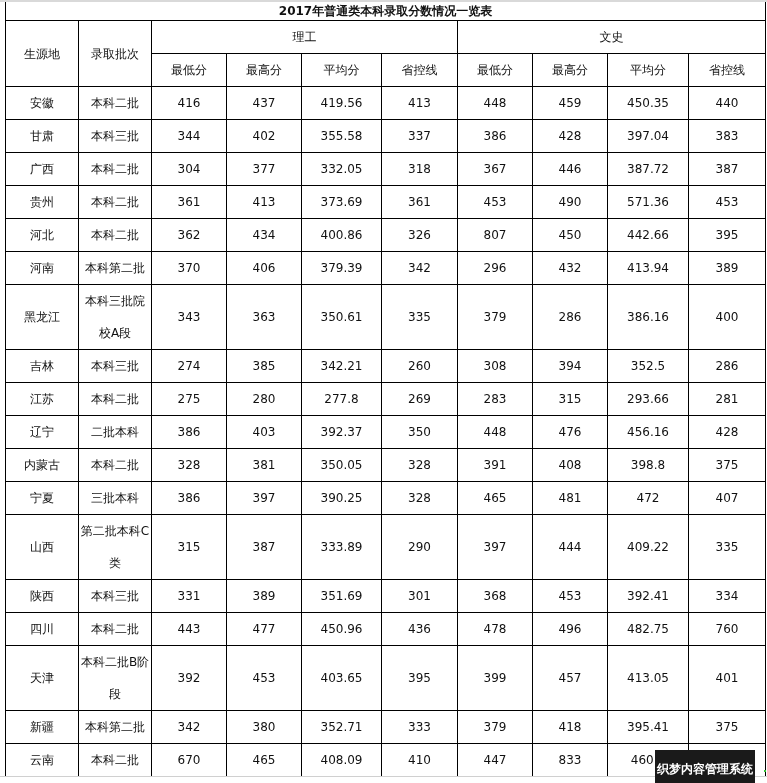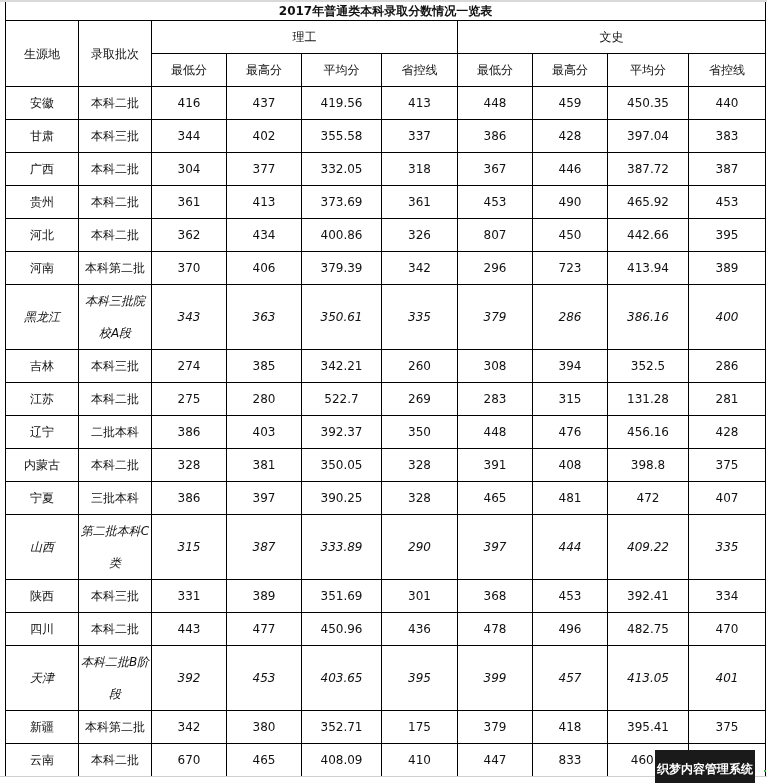--- a/index.html
+++ b/index.html
@@ -6,21 +6,21 @@
   body { width:767px; height:783px; overflow:hidden; position:relative;
          font-family:"DejaVu Sans","Liberation Sans",sans-serif; color:#111; }
   .topline { position:absolute; left:0; top:0; width:767px; height:2px; background:#d9d9d9; }
   .bottomline { position:absolute; left:0; top:776px; width:767px; height:7px; background:#ffffff; border-top:1px solid #d0d0d0; z-index:3; }
   table.score { position:absolute; left:5px; top:2px; border-collapse:collapse; table-layout:fixed; width:760px; }
   table.score td { border:1px solid #000; text-align:center; vertical-align:middle; font-size:12px; padding:0 1px; line-height:16px; }
   .title-cell { height:18px; font-weight:bold; font-size:12.5px; border-top:none !important; }
   .h1 td { height:32px; }
   .h2 td { height:32px; }
   tr.row td { height:32px; }
-  tr.row.tall td { height:64px;font-style:italic; }
+  tr.row.tall td { height:64px; }
   .batch-tall { line-height:32px !important; }
   .watermark { position:absolute; left:655px; top:750px; width:112px; z-index:4; text-align:left; }
   .wm-cn { font-size:12px; font-weight:bold; color:#fff; background:#1a1a1a; letter-spacing:0px; padding:12px 2px; line-height:14px; display:inline-block; }
   .wm-en { font-size:10px; font-weight:bold; color:#fff; background:#1a1a1a; letter-spacing:2px; padding:0 2px; line-height:12px; display:inline-block; font-family:"DejaVu Sans Mono",monospace; }
   .cornerdot { position:absolute; left:764px; top:770px; width:2px; height:2px; background:#35c135; z-index:5; }
 </style>
 </head>
 <body>
 
 <div class="topline"></div>
@@ -96,21 +96,21 @@
       </tr>
       <tr class="row">
         <td>贵州</td>
         <td>本科二批</td>
         <td>361</td>
         <td>413</td>
         <td>373.69</td>
         <td>361</td>
         <td>453</td>
         <td>490</td>
-        <td>465.92</td>
+        <td>571.36</td>
         <td>453</td>
       </tr>
       <tr class="row">
         <td>河北</td>
         <td>本科二批</td>
         <td>362</td>
         <td>434</td>
         <td>400.86</td>
         <td>326</td>
         <td>807</td>
@@ -119,21 +119,21 @@
         <td>395</td>
       </tr>
       <tr class="row">
         <td>河南</td>
         <td>本科第二批</td>
         <td>370</td>
         <td>406</td>
         <td>379.39</td>
         <td>342</td>
         <td>296</td>
-        <td>723</td>
+        <td>432</td>
         <td>413.94</td>
         <td>389</td>
       </tr>
       <tr class="row tall">
         <td>黑龙江</td>
         <td class="batch-tall">本科三批院校A段</td>
         <td>343</td>
         <td>363</td>
         <td>350.61</td>
         <td>335</td>
@@ -152,25 +152,25 @@
         <td>308</td>
         <td>394</td>
         <td>352.5</td>
         <td>286</td>
       </tr>
       <tr class="row">
         <td>江苏</td>
         <td>本科二批</td>
         <td>275</td>
         <td>280</td>
-        <td>522.7</td>
+        <td>277.8</td>
         <td>269</td>
         <td>283</td>
         <td>315</td>
-        <td>131.28</td>
+        <td>293.66</td>
         <td>281</td>
       </tr>
       <tr class="row">
         <td>辽宁</td>
         <td>二批本科</td>
         <td>386</td>
         <td>403</td>
         <td>392.37</td>
         <td>350</td>
         <td>448</td>
@@ -229,41 +229,41 @@
       <tr class="row">
         <td>四川</td>
         <td>本科二批</td>
         <td>443</td>
         <td>477</td>
         <td>450.96</td>
         <td>436</td>
         <td>478</td>
         <td>496</td>
         <td>482.75</td>
-        <td>470</td>
+        <td>760</td>
       </tr>
       <tr class="row tall">
         <td>天津</td>
         <td class="batch-tall">本科二批B阶段</td>
         <td>392</td>
         <td>453</td>
         <td>403.65</td>
         <td>395</td>
         <td>399</td>
         <td>457</td>
         <td>413.05</td>
         <td>401</td>
       </tr>
       <tr class="row">
         <td>新疆</td>
         <td>本科第二批</td>
         <td>342</td>
         <td>380</td>
         <td>352.71</td>
-        <td>175</td>
+        <td>333</td>
         <td>379</td>
         <td>418</td>
         <td>395.41</td>
         <td>375</td>
       </tr>
       <tr class="row">
         <td>云南</td>
         <td>本科二批</td>
         <td>670</td>
         <td>465</td>

